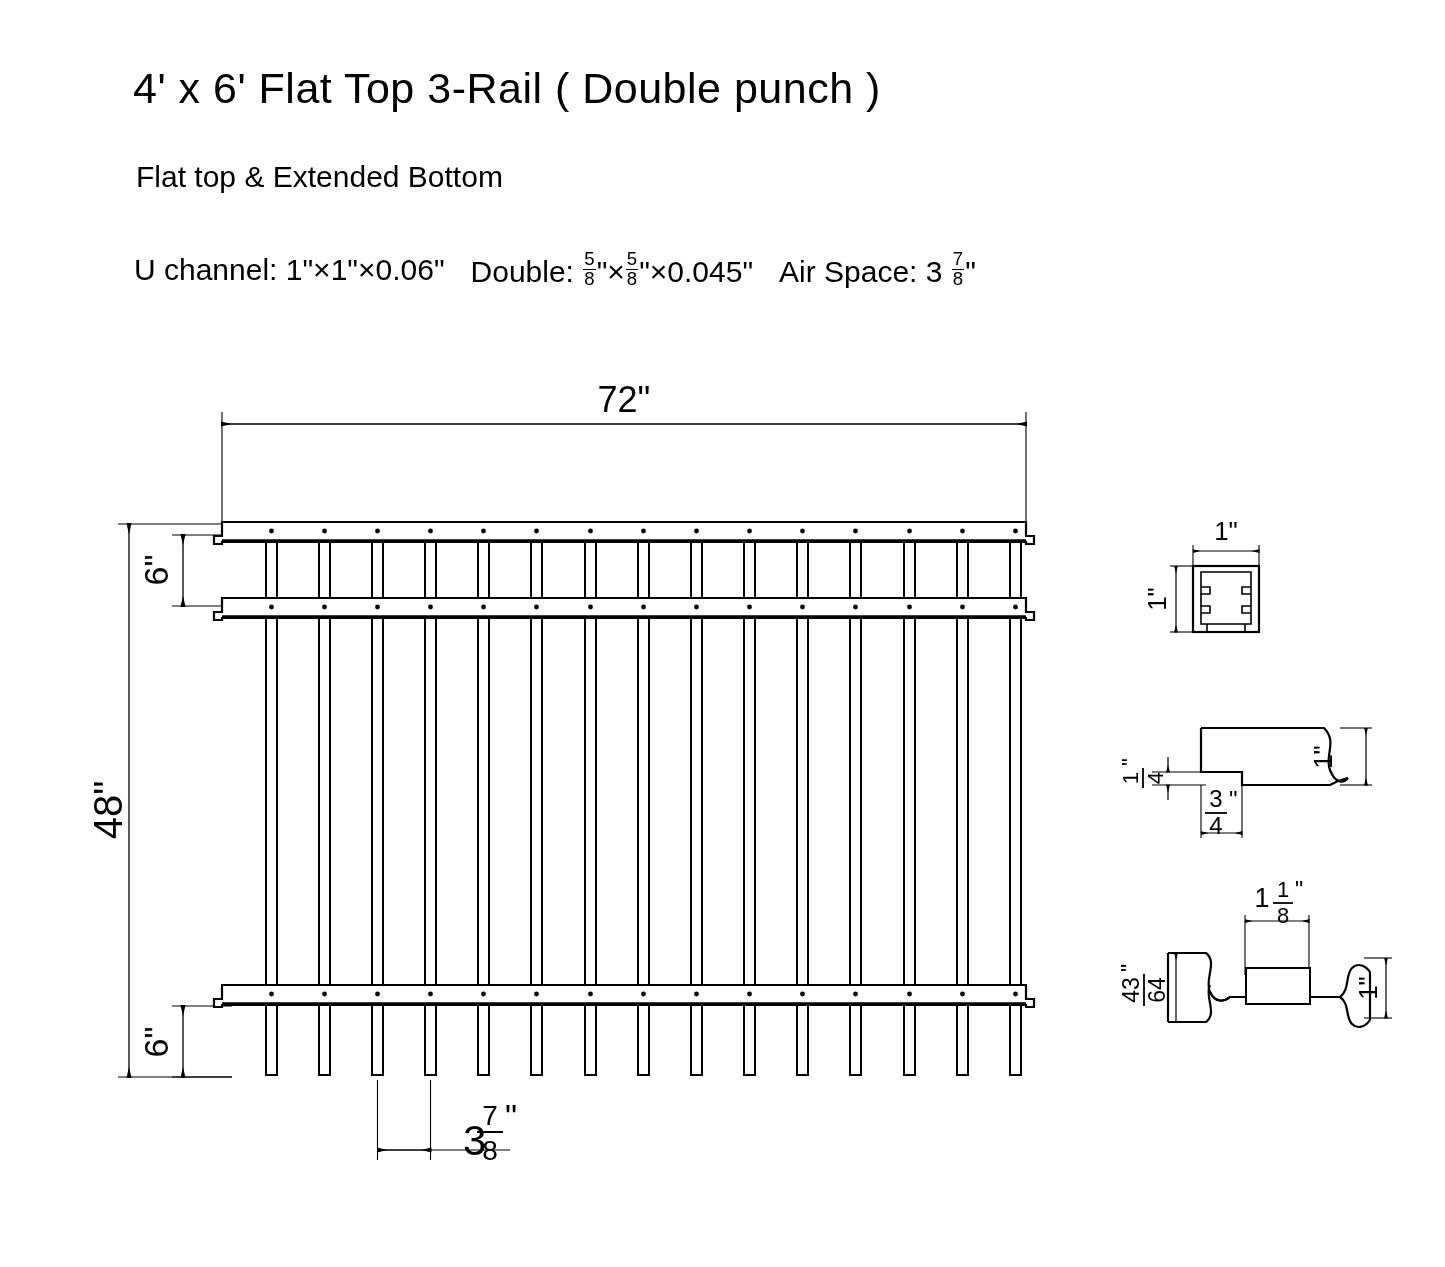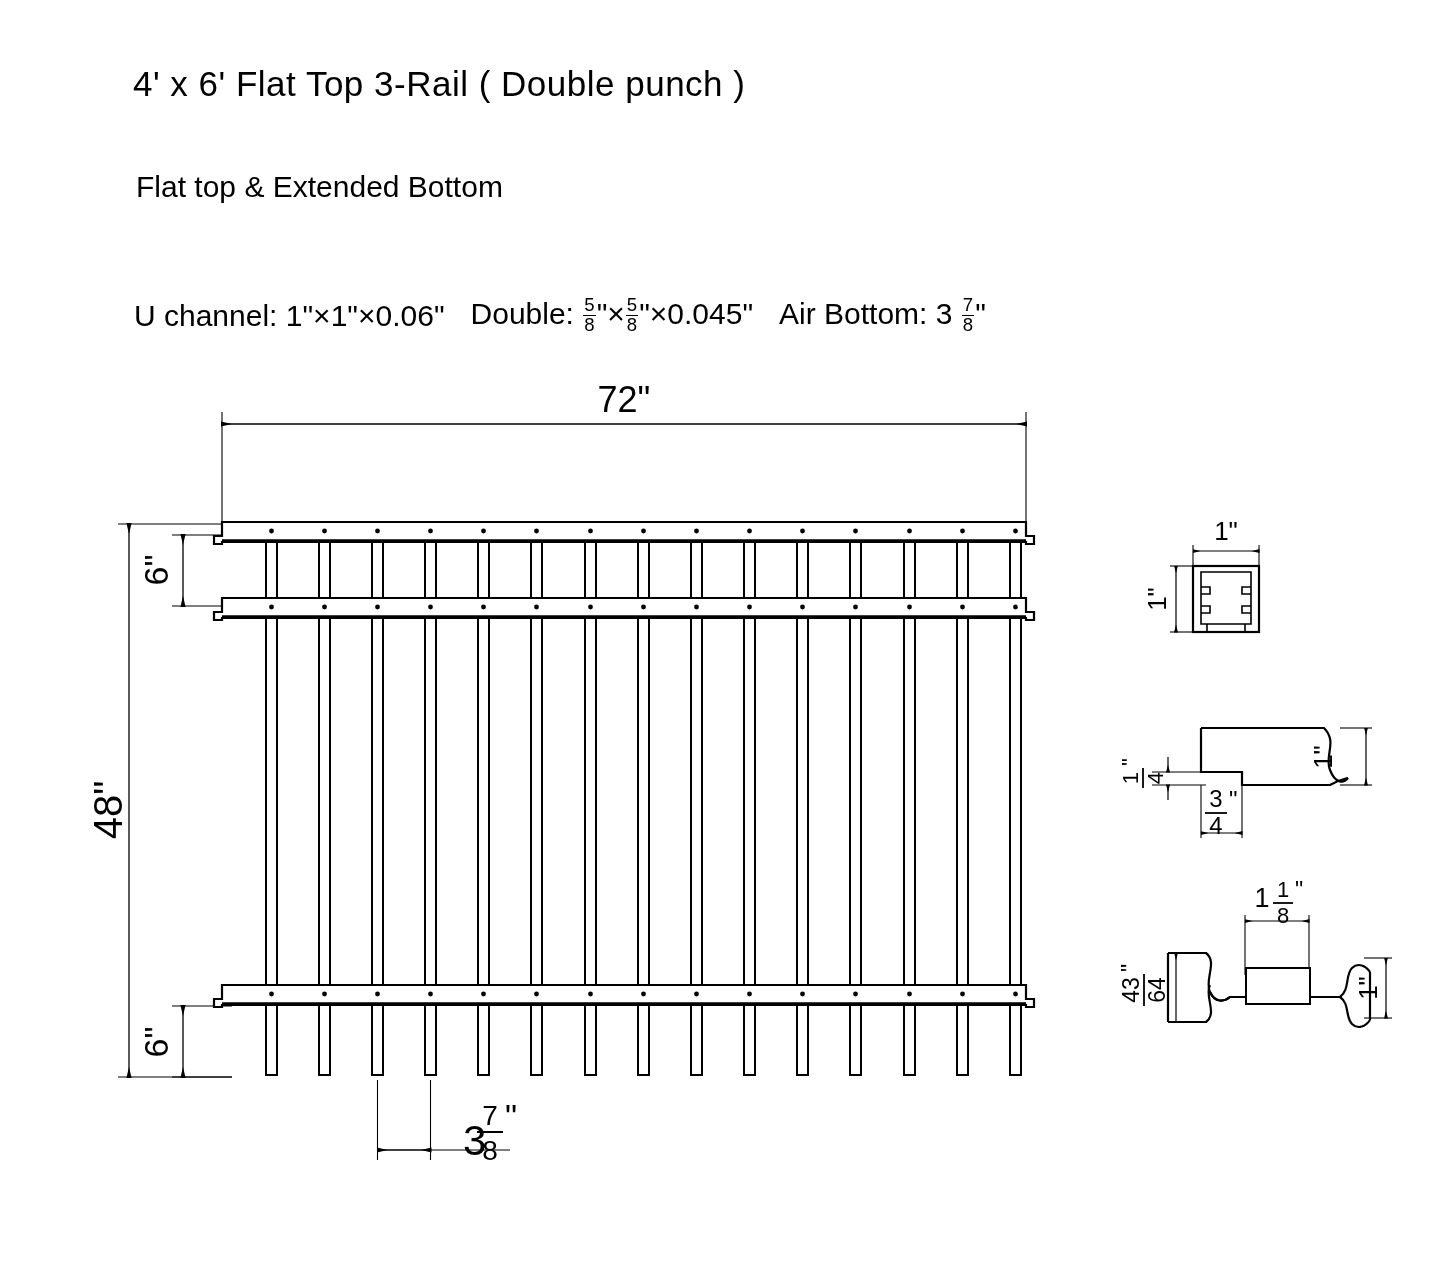--- a/index.html
+++ b/index.html
@@ -17,25 +17,25 @@
   }
   #sheet {
     position: absolute;
     left: 0; top: 0;
     width: 1445px;
     height: 1267px;
   }
   .txt { position: absolute; white-space: nowrap; }
   #title {
     left: 133px; top: 64px;
-    font-size: 35px;
+    font-size: 43px;
     letter-spacing: 0.5px;
   }
   #subtitle {
-    left: 136px; top: 170px;
+    left: 136px; top: 160px;
     font-size: 30px;
   }
   #specline {
     left: 134px; top: 251px;
     font-size: 30px;
     display: flex;
     align-items: center;
   }
   .frac {
     display: inline-flex;
@@ -44,21 +44,21 @@
     justify-content: center;
     vertical-align: middle;
     line-height: 1;
     font-size: 0.62em;
     margin: 0 1px;
     position: relative;
     top: -0.05em;
   }
   .frac .num { padding: 0 1px; }
   .frac .den { padding: 0 1px; border-top: 1.6px solid #000; }
-  .spec-seg { display: inline-flex; align-items: flex-start; margin-top: 46px; }
+  .spec-seg { display: inline-flex; align-items: flex-end; }
   .gap-a { display: inline-block; width: 26px; }
   svg { display: block; }
   #drawing { position: absolute; left: 0; top: 0; }
 </style>
 </head>
 <body>
 
 <div id="sheet">
 
   <div class="txt" id="title">4'  x 6' Flat Top 3-Rail ( Double punch )</div>
@@ -73,21 +73,21 @@
       <span>Double:</span>&nbsp;<span class="frac">
           <span class="num">5</span>
           <span class="den">8</span>
         </span><span>"×</span><span class="frac">
           <span class="num">5</span>
           <span class="den">8</span>
         </span><span>"×0.045"</span>
     </span>
     <span class="gap-a"></span>
     <span class="spec-seg">
-      <span>Air Bottom:</span>&nbsp;<span>3</span>&nbsp;<span class="frac">
+      <span>Air Space:</span>&nbsp;<span>3</span>&nbsp;<span class="frac">
           <span class="num">7</span>
           <span class="den">8</span>
         </span><span>"</span>
     </span>
   </div>
 
   <svg id="drawing" width="1445" height="1267" viewBox="0 0 1445 1267">
     <defs>
       <marker id="arrowEnd" markerWidth="12" markerHeight="12" refX="10" refY="4" orient="auto" markerUnits="userSpaceOnUse">
         <path d="M0,4 L11,1.4 L11,6.6 Z" fill="#000"></path>

